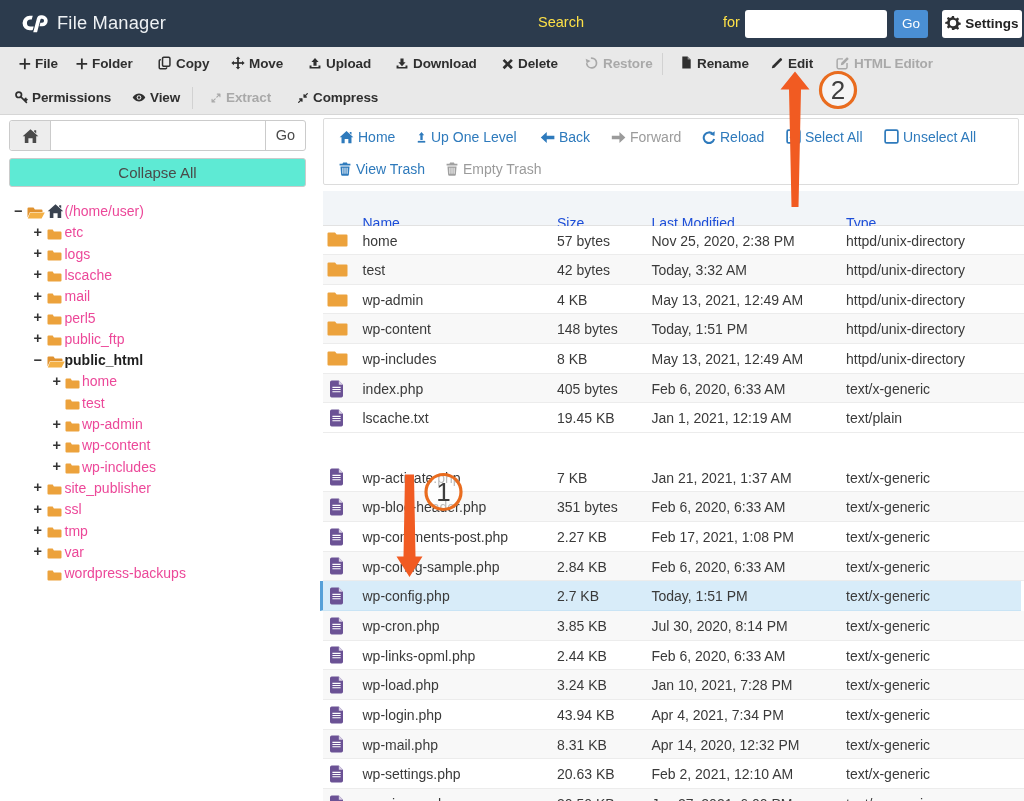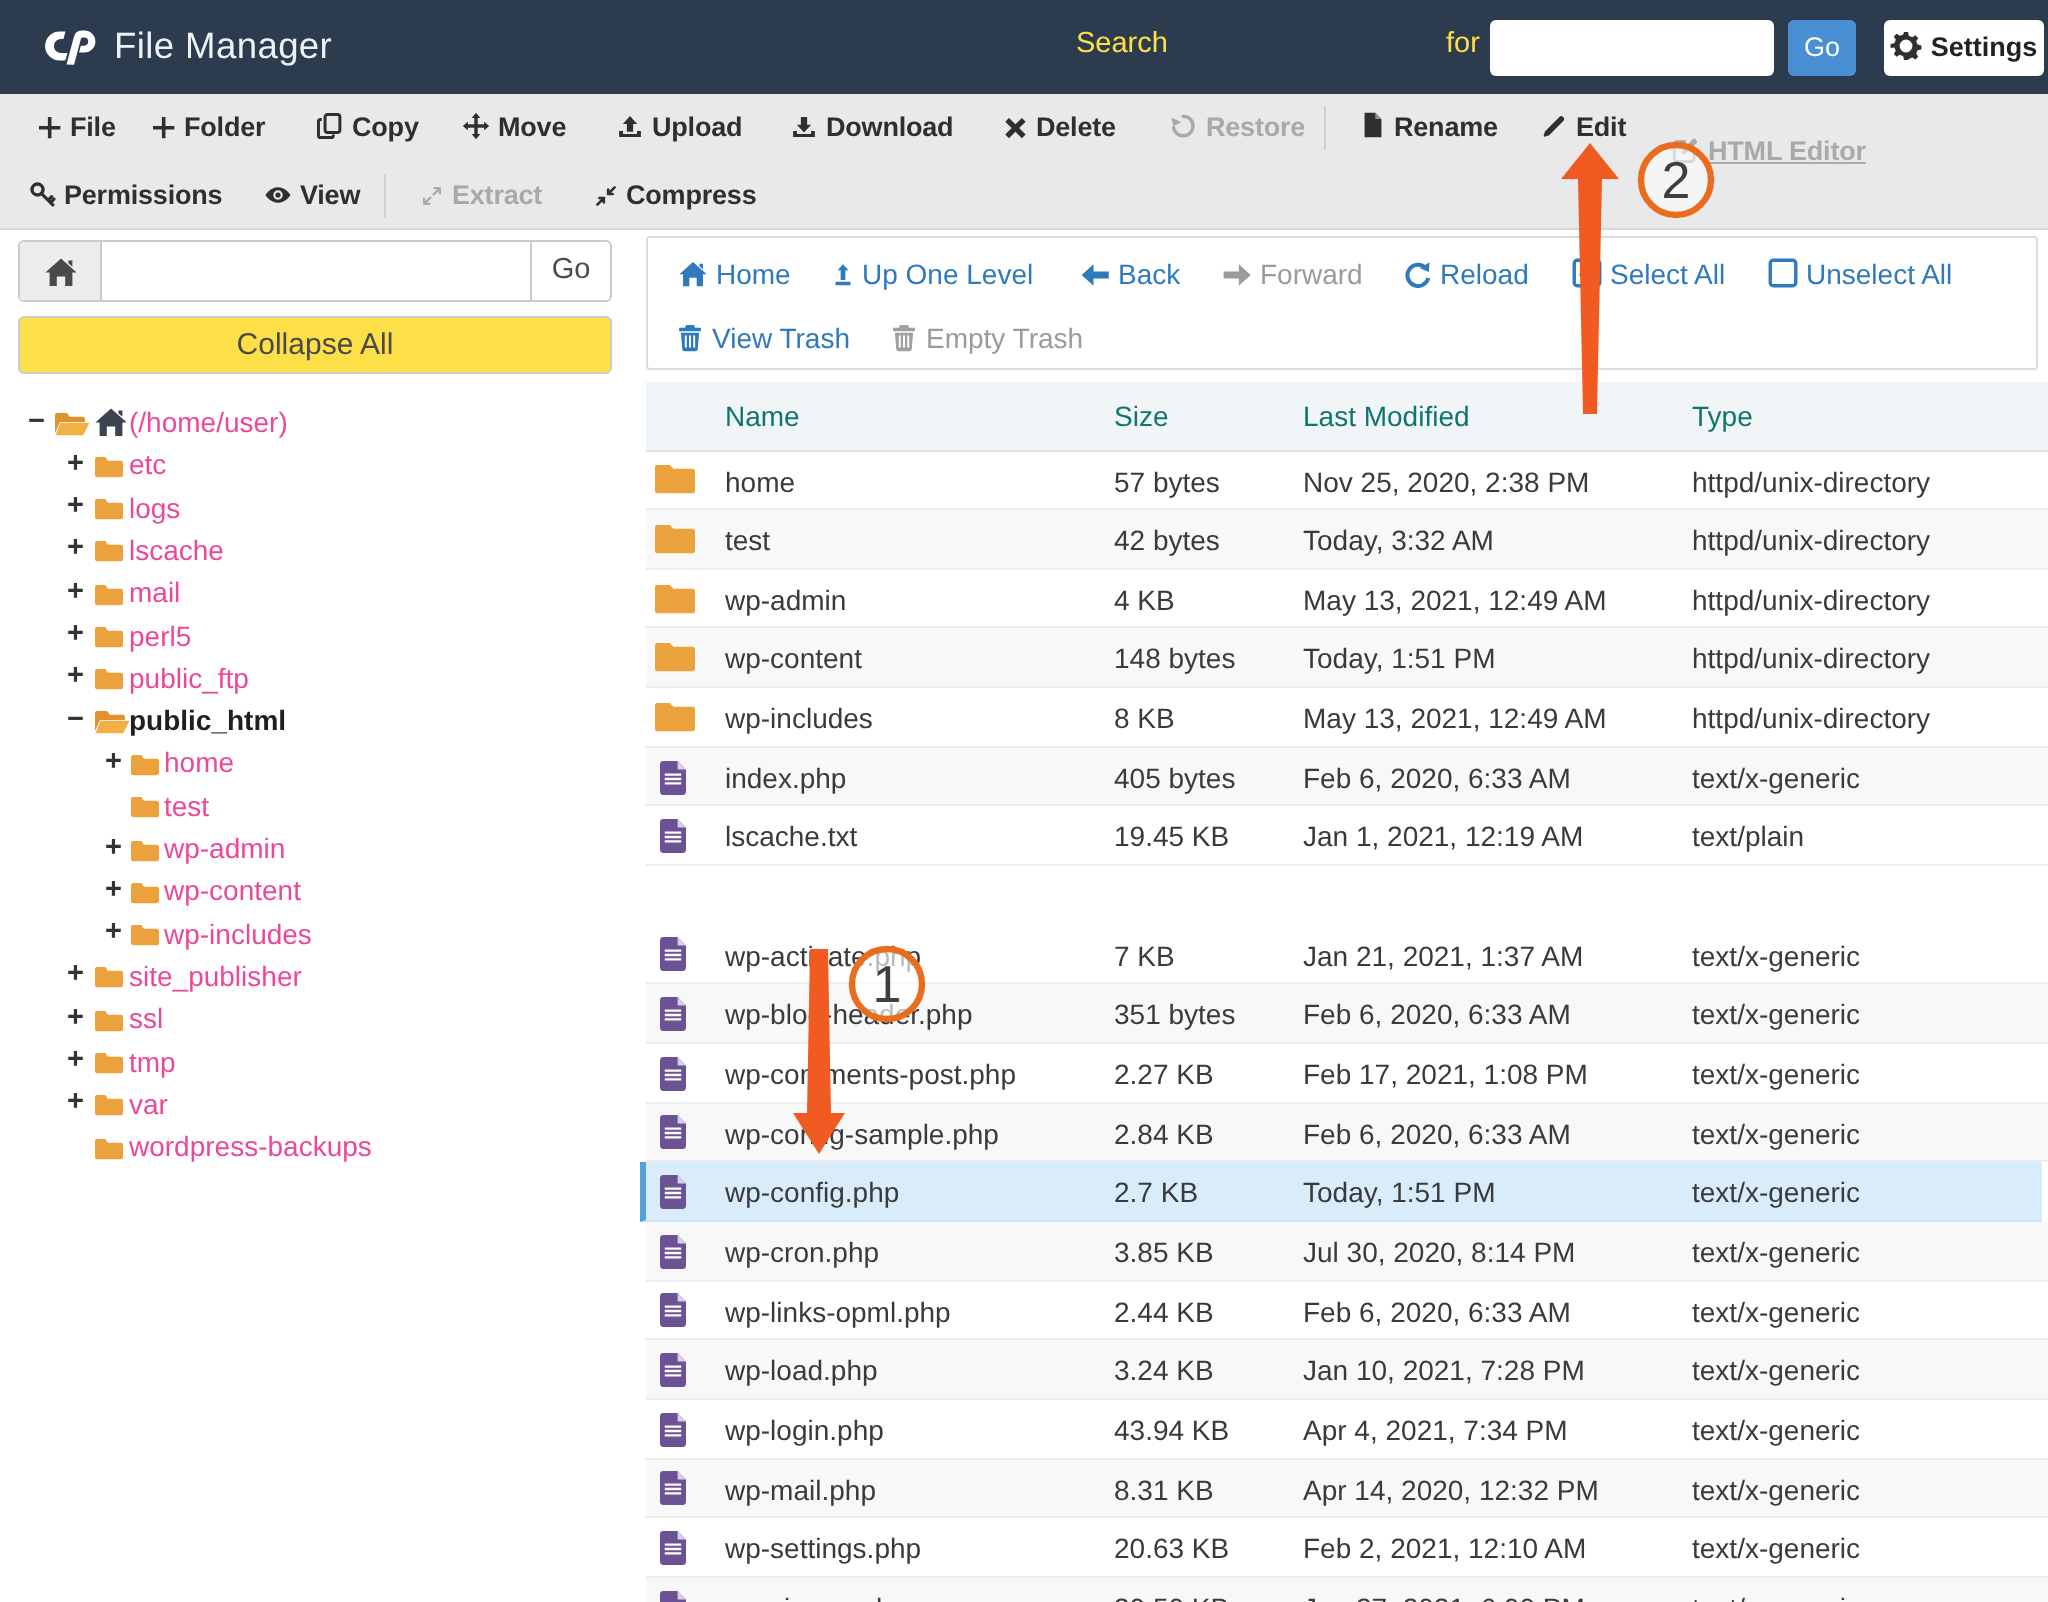--- a/index.html
+++ b/index.html
@@ -26,36 +26,36 @@
 .tbtn { position:absolute; height:34px; line-height:34px; font-size:13.5px; font-weight:600; color:#2f2f2f; white-space:nowrap; letter-spacing:-0.1px; }
 .tbtn span { margin-left:4px; }
 .tbtn.dis { color:#a9a9a9; }
 .tsep { position:absolute; width:1px; height:22px; background:#d2d2d2; }
 
 
 .igrp { position:absolute; left:9px; top:120px; width:297px; height:31px; border:1px solid #cbcbcb; border-radius:3px; background:#fff; }
 .igrp .homeb { position:absolute; left:0; top:0; width:41px; height:29px; background:#ededed; border-right:1px solid #cbcbcb; border-radius:3px 0 0 3px; }
 .igrp .homeb svg { position:absolute; left:12px; top:7px; }
 .igrp .gob { position:absolute; right:0; top:0; width:40px; height:29px; border-left:1px solid #cbcbcb; font-size:14.5px; color:#4a4a4a; text-align:center; line-height:29px; }
-.collapse { position:absolute; left:9px; top:158px; width:297px; height:29px; border:1px solid #cbcbcb; border-radius:3px; background:#fde047;
+.collapse { position:absolute; left:9px; top:158px; width:297px; height:29px; border:1px solid #cbcbcb; border-radius:3px; background:#5eead4;
   font-size:15px; color:#4a4a4a; text-align:center; line-height:27px; }
 .trow { position:absolute; left:0; width:318px; height:21.3px; }
 .pm { position:absolute; top:2px; font-size:14.5px; font-weight:700; color:#333; line-height:17px; }
 .tico { position:absolute; top:4px; }
 .tlabel { position:absolute; top:2.5px; font-size:14px; color:#ec4899; line-height:17px; }
 
 
 #navpanel { position:absolute; left:323px; top:118px; width:696px; height:67px; background:#fff; border:1px solid #dcdcdc; border-radius:2px; }
 .nlink { position:absolute; height:23px; line-height:23px; font-size:14px; color:#2e7abc; white-space:nowrap; }
 .nlink span { margin-left:4px; }
 .nlink.dis { color:#9b9b9b; }
 
 
 #thead { position:absolute; left:323px; top:191px; width:701px; height:34.5px; background:#f2f5f8; border-bottom:1px solid #e2e2e2; }
-#thead span { position:absolute; top:9px; font-size:14px; color:#0f766e; }
+#thead span { position:absolute; top:24px; font-size:14px; color:#1d4ed8; }
 .frow { position:absolute; left:323px; width:701px; height:29.65px; background:#fff; border-bottom:1px solid #ececec; }
 .frow.alt { background:#f8f8f8; }
 .frow.hl { background:#d8ecf9; border-left:3px solid #56a0d8; margin-left:-3px; border-bottom:1px solid #c9e4f5; }
 .fico { position:absolute; left:3.5px; }
 .frow .c1 { left:39.5px; }
 .frow.hl .c1 { left:39.5px; }
 .frow span { position:absolute; top:7px; font-size:14px; color:#3a3a3a; white-space:nowrap; }
 .c2 { left:234px; } .c3 { left:328.5px; } .c4 { left:523px; }
 #thead .h1 { left:39.5px; } #thead .h2 { left:234px; } #thead .h3 { left:328.5px; } #thead .h4 { left:523px; }
 
@@ -113,21 +113,21 @@
           <path d="M8.5 2.2 a6.3 6.3 0 1 1 -6.2 7.4" fill="none" stroke="#a9a9a9" stroke-width="2.2" stroke-linecap="round"></path>
           <path d="M1.2 4.2 L2.6 10 7.6 7.2 Z" fill="#a9a9a9" transform="translate(-0.4,-1.2)"></path>
         </svg><span>Restore</span></div>
 <div class="tbtn" style="left:680px;top:0px;"><svg width="13" height="15" viewBox="0 0 17 18" style="vertical-align:-2px;">
           <path d="M3 1 h7 l4 4 v12 h-11 z" fill="#2f2f2f"></path>
           <path d="M10 1 l4 4 h-4 z" fill="#fff" opacity="0.45"></path>
         </svg><span>Rename</span></div>
 <div class="tbtn" style="left:770px;top:0px;"><svg width="14" height="14" viewBox="0 0 17 17" style="vertical-align:-2px;">
           <path d="M2.2 14.6 L3 11.8 11.9 2.9 a1.35 1.35 0 0 1 1.9 0 l0.5 0.5 a1.35 1.35 0 0 1 0 1.9 L5.4 14.2 2.6 15 z" fill="#2f2f2f"></path>
         </svg><span>Edit</span></div>
-<div class="tbtn dis" style="left:835px;top:12px;text-decoration:underline;"><svg width="15" height="14" viewBox="0 0 18 17" style="vertical-align:-2px;">
+<div class="tbtn dis" style="left:835px;top:0px;"><svg width="15" height="14" viewBox="0 0 18 17" style="vertical-align:-2px;">
           <path d="M14.5 8.5 V13.7 A1.8 1.8 0 0 1 12.7 15.5 H4.3 A1.8 1.8 0 0 1 2.5 13.7 V5.3 A1.8 1.8 0 0 1 4.3 3.5 H9.5" fill="none" stroke="#a9a9a9" stroke-width="1.8"></path>
           <path d="M7.5 8.2 L13.7 2 a1.1 1.1 0 0 1 1.6 0 l0.7 0.7 a1.1 1.1 0 0 1 0 1.6 L9.8 10.5 7 11.3 z" fill="#a9a9a9"></path>
         </svg><span>HTML Editor</span></div>
 <div class="tbtn" style="left:15px;top:34px;"><svg width="13" height="13" viewBox="0 0 18 18" style="vertical-align:-2px;">
           <circle cx="5.2" cy="5.2" r="3.8" fill="none" stroke="#2f2f2f" stroke-width="2.4"></circle>
           <path d="M7.8 7.8 L15.8 15.8 M12.6 12.6 L15 10.2 M14.2 14.2 L16.6 11.8" stroke="#2f2f2f" stroke-width="2.2" stroke-linecap="round"></path>
         </svg><span>Permissions</span></div>
 <div class="tbtn" style="left:132px;top:34px;"><svg width="14" height="13" viewBox="0 0 18 17" style="vertical-align:-2px;">
           <path d="M9 3.4 C4.5 3.4 1.6 7.2 0.8 8.5 1.6 9.8 4.5 13.6 9 13.6 13.5 13.6 16.4 9.8 17.2 8.5 16.4 7.2 13.5 3.4 9 3.4 Z" fill="#2f2f2f"></path>
           <circle cx="9" cy="8.5" r="3.1" fill="#e9e9e9"></circle>

